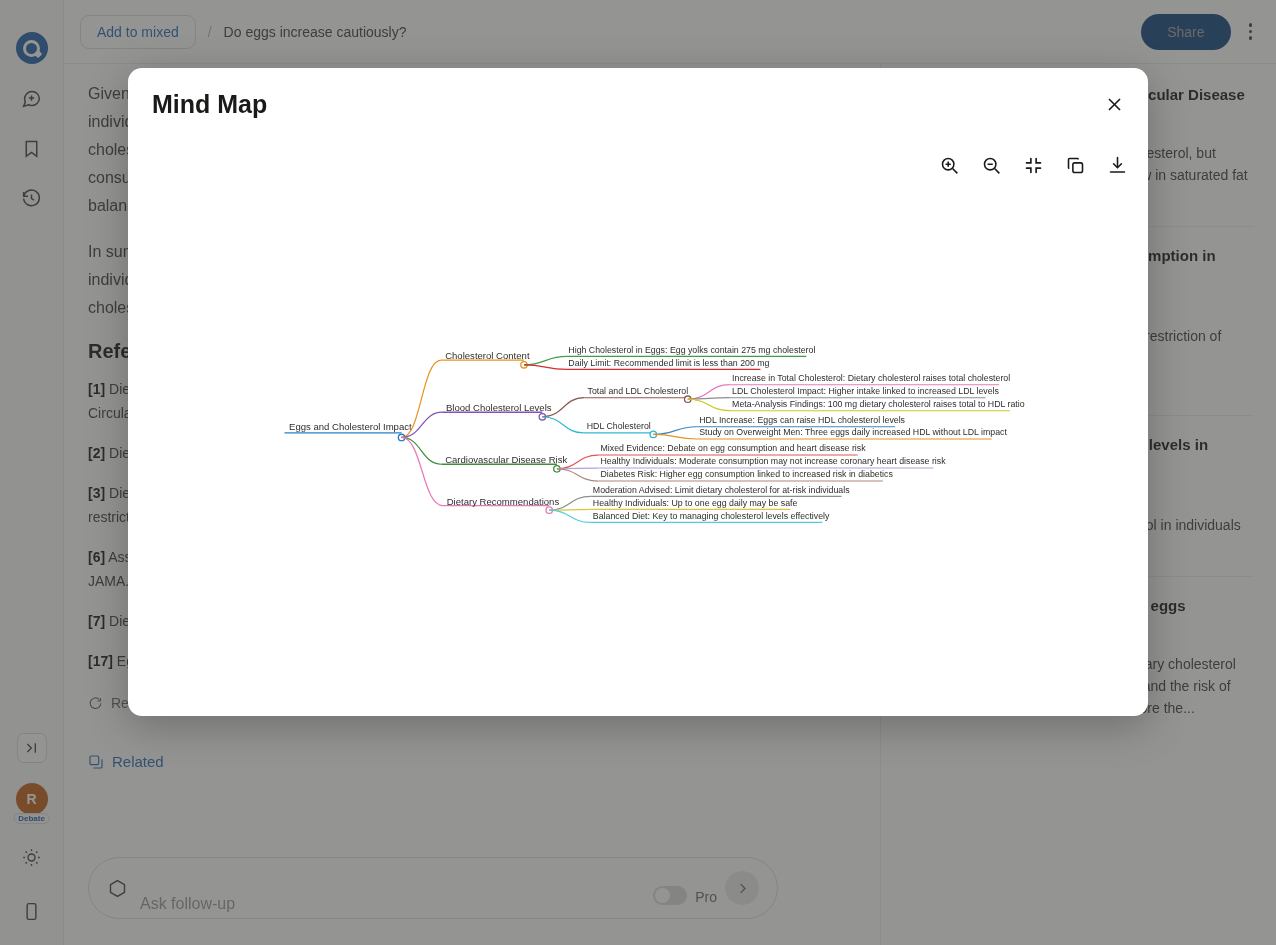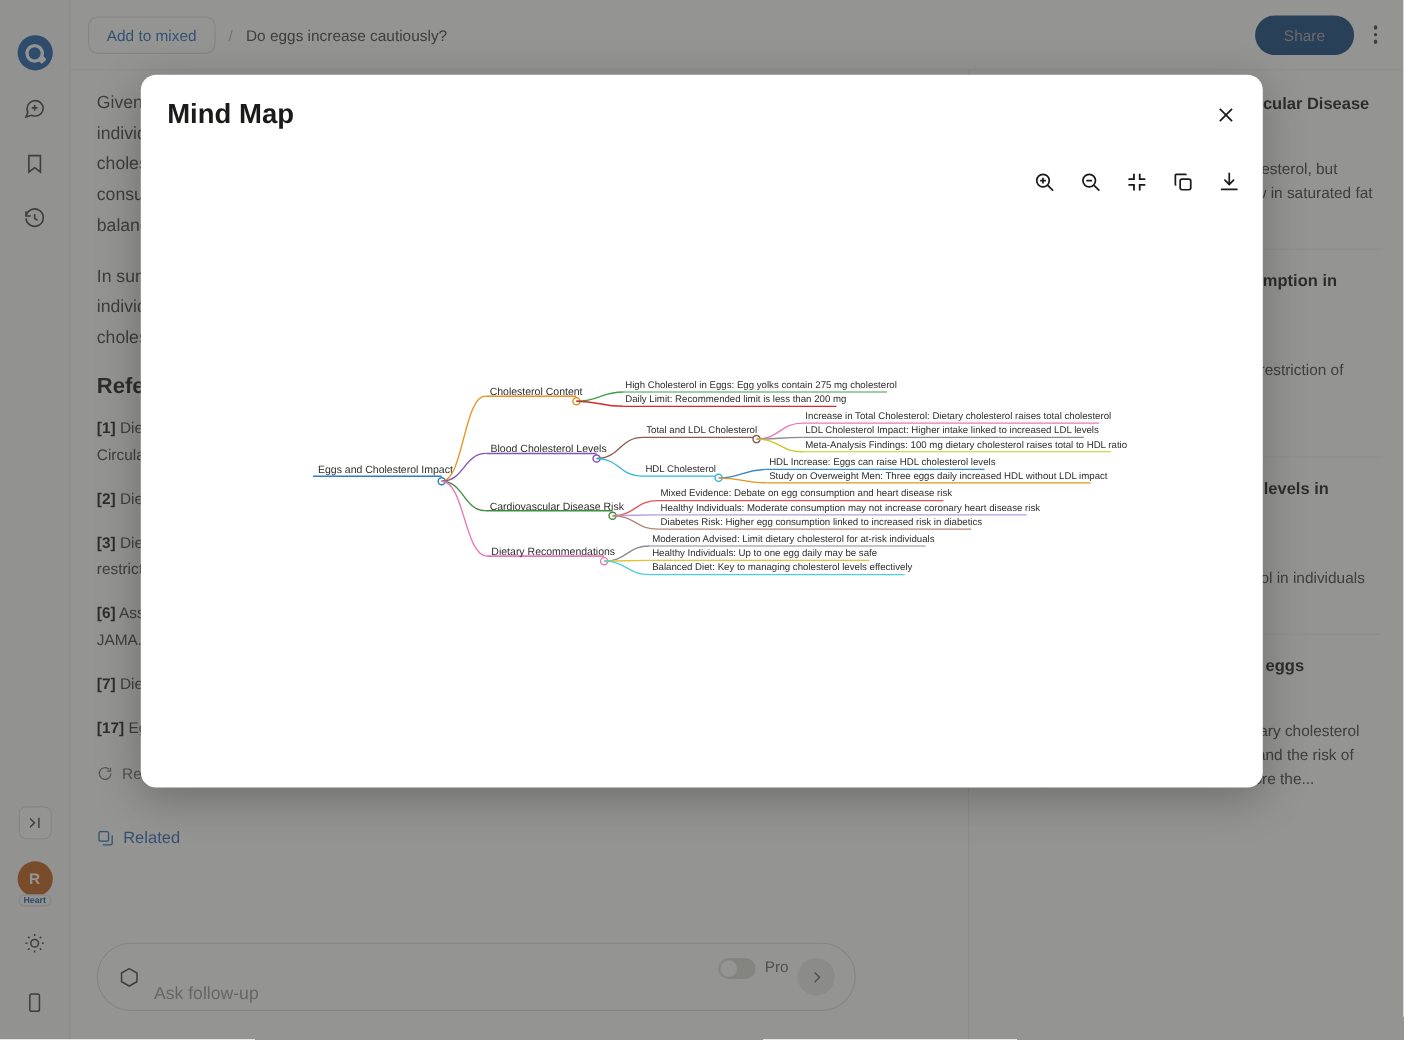--- a/index.html
+++ b/index.html
@@ -97,21 +97,21 @@
     display: flex; align-items: center; gap: 8px;
     font-size: 15px; color: #2b6cb8; margin-top: 42px; font-weight: 500;
   }
 
   .askbar {
     position: absolute; left: 88px; bottom: 26px; width: 690px; height: 62px;
     border: 1px solid #dcdcd8; border-radius: 31px; background: #fff;
     display: flex; align-items: center; padding: 0 18px; gap: 12px;
   }
   .askbar .ph { font-size: 16px; color: #9a9a96; flex: 1; margin-top: 31px; }
-  .ask-right { display: flex; align-items: flex-start; gap: 8px; }
+  .ask-right { display: flex; align-items: flex-end; gap: 8px; }
   .ask-toggle {
     width: 34px; height: 19px; border-radius: 10px; background: #dcdcd8;
     position: relative;
   }
   .ask-toggle::after {
     content: ""; position: absolute; width: 15px; height: 15px; border-radius: 50%;
     background: #fff; top: 2px; left: 2px;
   }
   .ask-pro { font-size: 14px; color: #6b6b67; }
   .ask-send {
@@ -202,21 +202,21 @@
 
       <div class="side-bottom">
         <div class="expand-btn">
           <svg width="16" height="16" viewBox="0 0 24 24" fill="none" stroke="currentColor" stroke-width="2">
             <path d="M5 6l6 6-6 6"></path>
               <path d="M17 5v14"></path>
           </svg>
         </div>
         <div class="avatar-wrap">
           <div class="avatar">R</div>
-          <div class="plan-badge">Heart</div>
+          <div class="plan-badge">Debate</div>
         </div>
         <div class="side-icon" style="margin-top:0;margin-bottom:22px;">
           <svg width="21" height="21" viewBox="0 0 24 24" fill="none" stroke="currentColor" stroke-width="1.6">
             <circle cx="12" cy="12" r="4"></circle>
             <path d="M12 2.5v2M12 19.5v2M2.5 12h2M19.5 12h2M5.2 5.2l1.5 1.5M17.3 17.3l1.5 1.5M18.8 5.2l-1.5 1.5M6.7 17.3l-1.5 1.5"></path>
           </svg>
         </div>
         <div class="side-icon" style="margin-top:0;">
           <svg width="21" height="21" viewBox="0 0 24 24" fill="none" stroke="currentColor" stroke-width="1.6">
             <rect x="7" y="3" width="10" height="18" rx="2"></rect>

